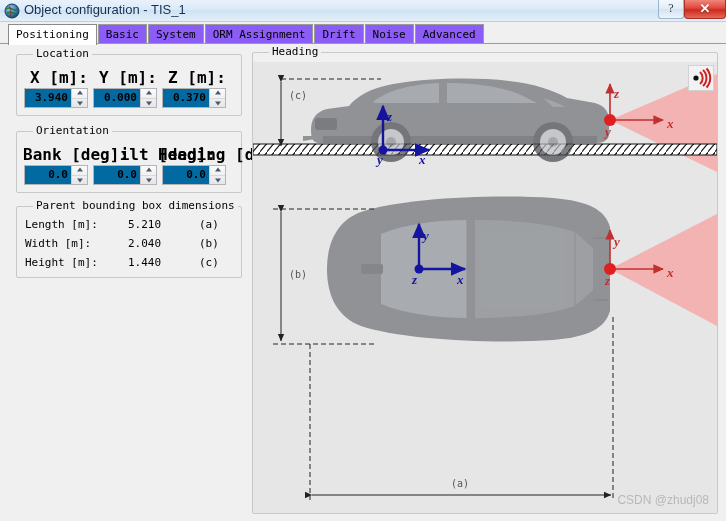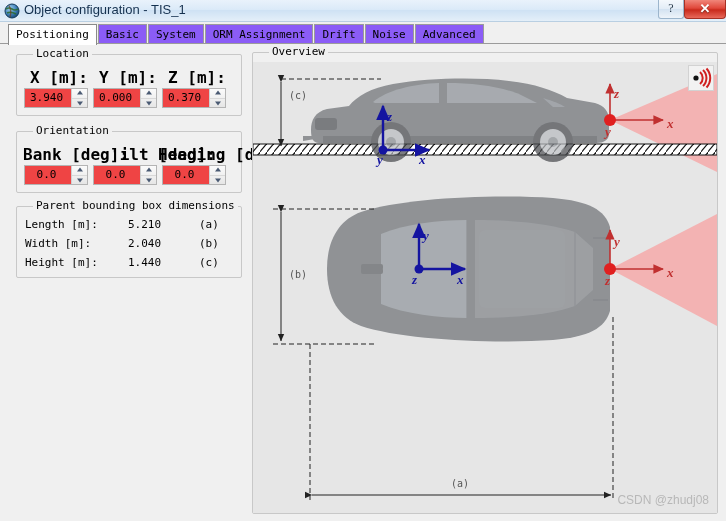--- a/index.html
+++ b/index.html
@@ -147,28 +147,29 @@
   .spin {
     position: absolute;
     width: 64px; height: 20px;
     background: #ffffff;
     border: 1px solid #b4b4b4;
     box-sizing: border-box;
     display: flex;
   }
   .spin .val {
     flex: 1;
-    text-align: center;
+    text-align: right;
     padding-right: 3px;
     font-size: 11px;
     line-height: 18px;
     color: #000;
-    background: #ef4444;
+    background: #0369a1;
     overflow: hidden;
     white-space: nowrap;
+    font-weight: bold;
   }
   .spin .arrows {
     width: 15px;
     background: linear-gradient(to bottom,#fbfbfb,#e6e6e6);
     border-left: 1px solid #cfcfcf;
     display: flex;
     flex-direction: column;
   }
   .spin .arrows span {
     flex: 1;
@@ -344,21 +345,21 @@
 
     <div class="dimrow-label" style="left:25px; top:193px;">Width [m]:</div>
     <div class="dimrow-val" style="left:128px; top:193px;">2.040</div>
     <div class="dimrow-tag" style="left:199px; top:193px;">(b)</div>
 
     <div class="dimrow-label" style="left:25px; top:212px;">Height [m]:</div>
     <div class="dimrow-val" style="left:128px; top:212px;">1.440</div>
     <div class="dimrow-tag" style="left:199px; top:212px;">(c)</div>
 
     <div class="overview-group">
-      <div class="group-title">Overview</div>
+      <div class="group-title">Heading</div>
     </div>
 
     <div class="overview-canvas">
 
       <svg width="464" height="451" viewBox="0 0 464 451">
 
         <defs>
           <marker id="arrB" markerWidth="7" markerHeight="7" refX="6" refY="3.2" orient="auto">
             <path d="M0,0.3 L6.6,3.2 L0,6.1 z" fill="#1414a0"></path>
           </marker>

